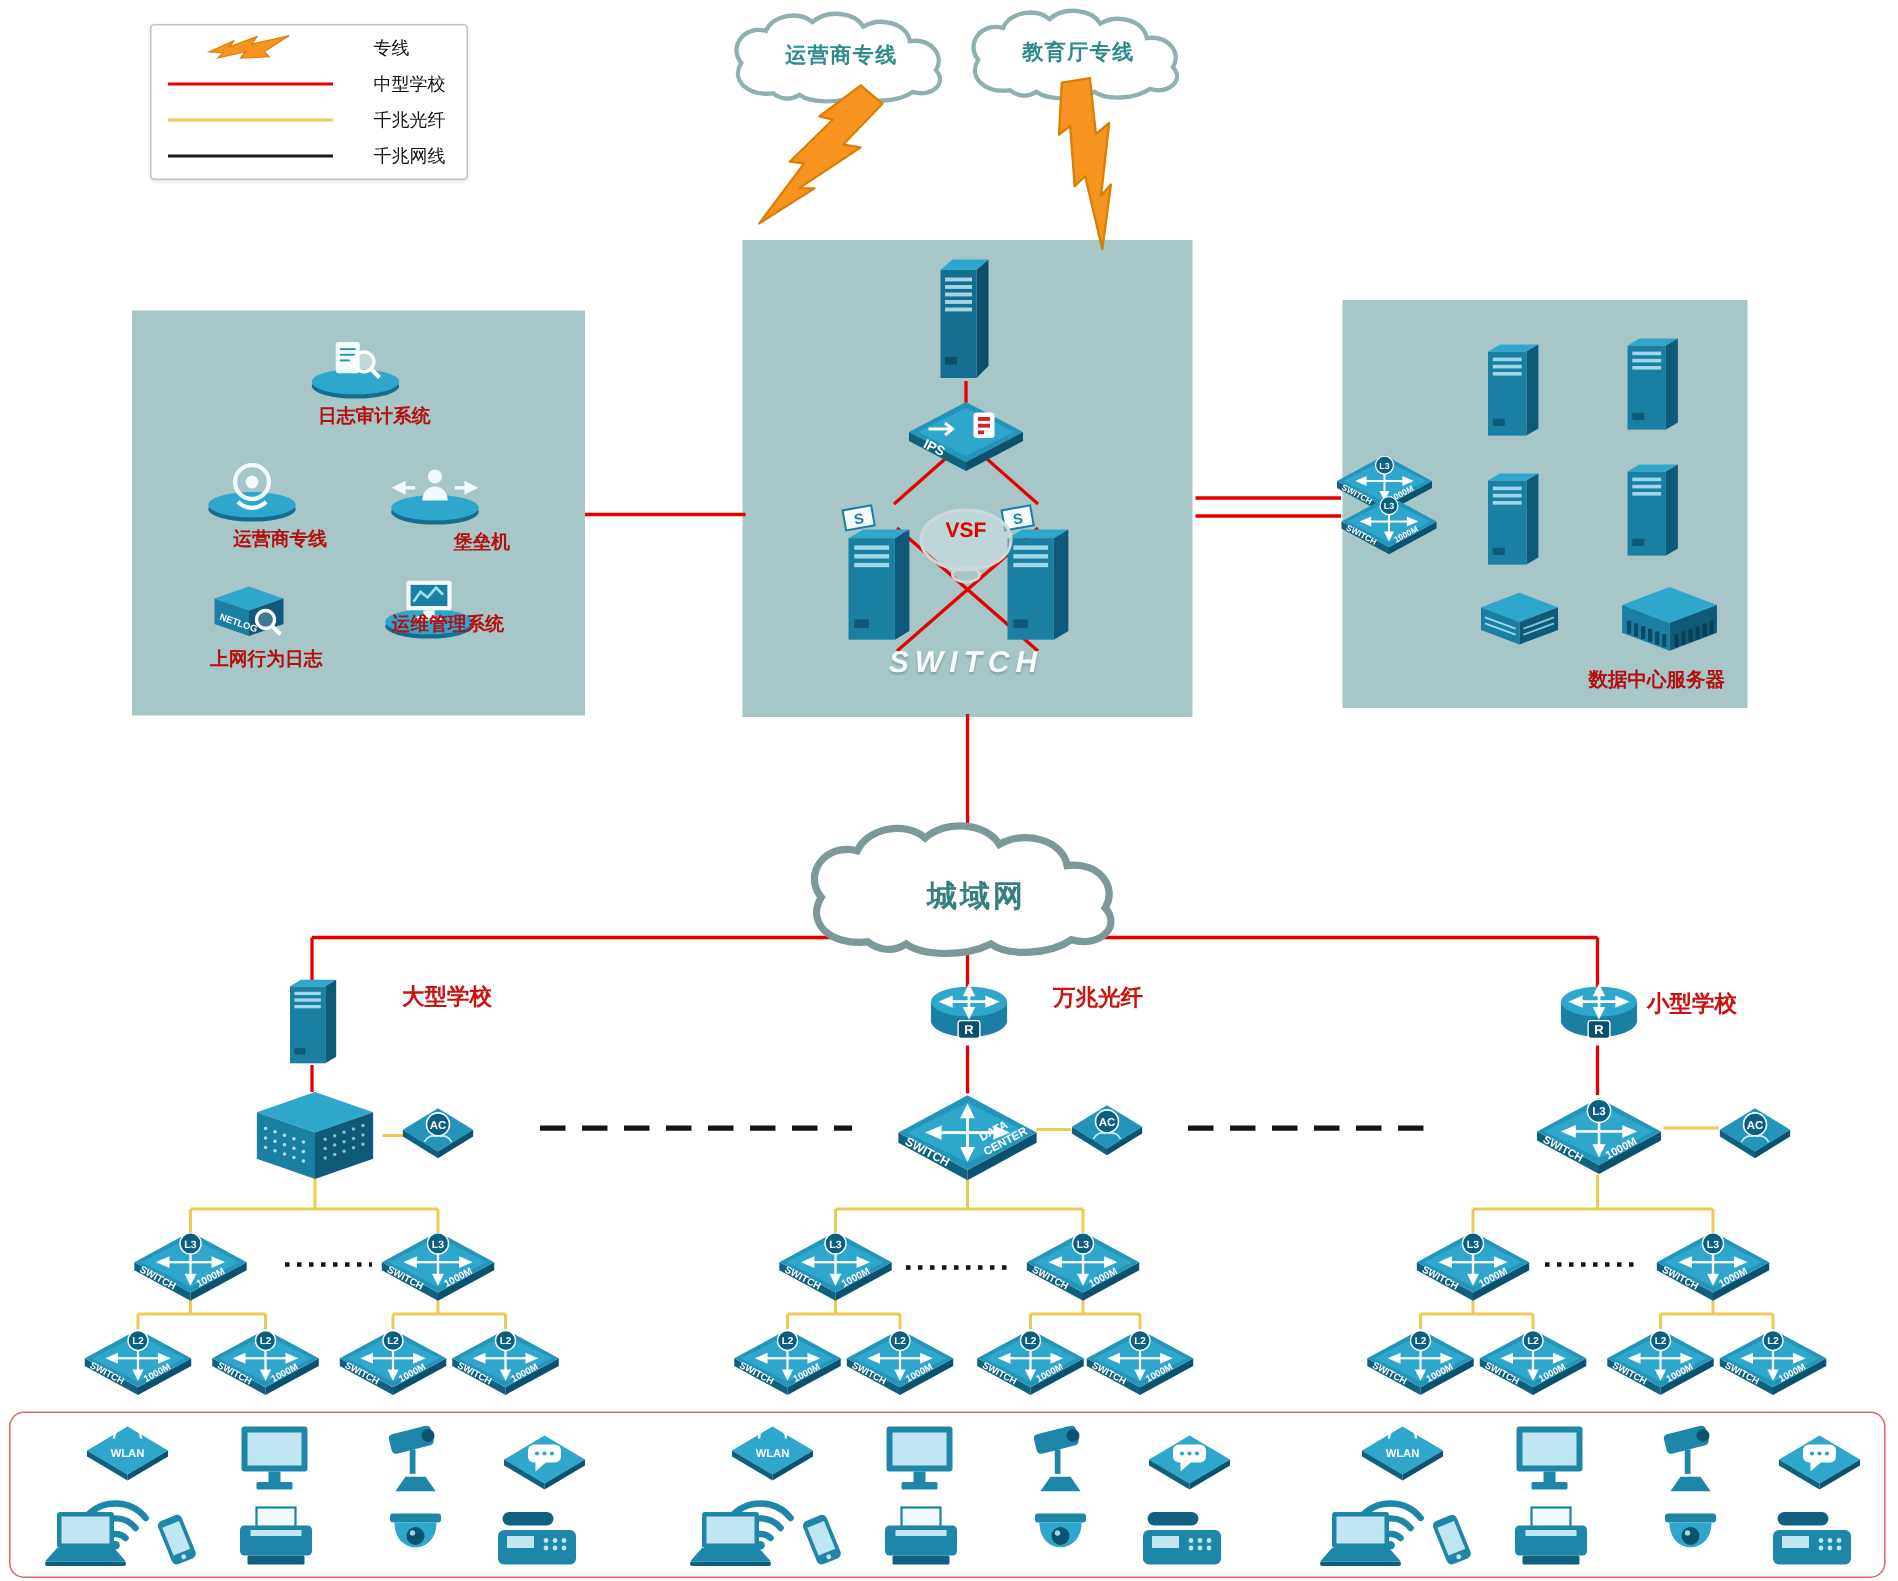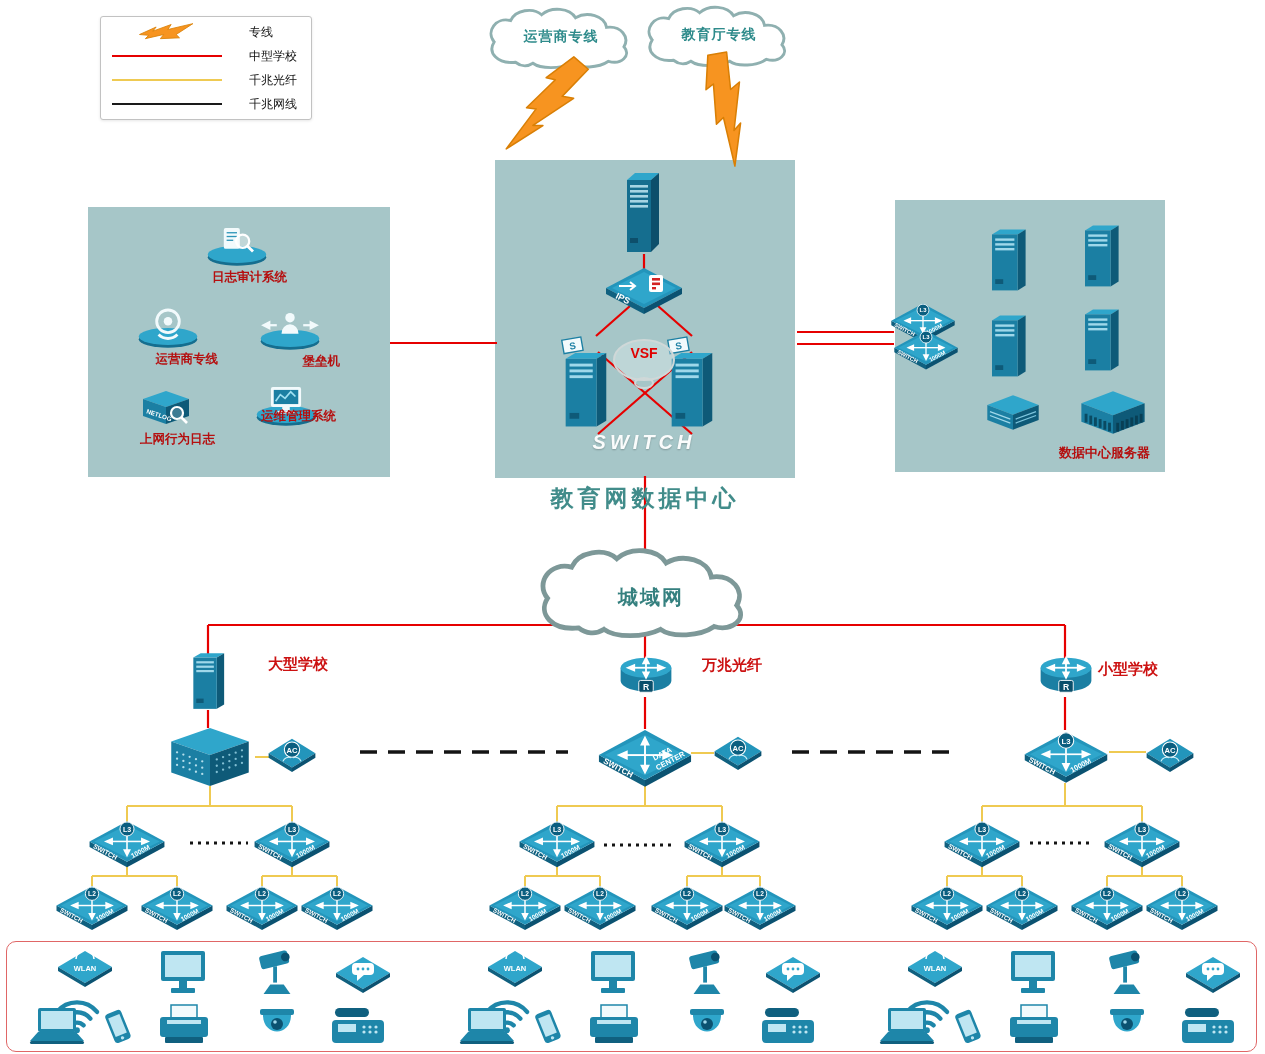--- a/index.html
+++ b/index.html
@@ -163,21 +163,20 @@
   </svg>
 
   <div class="dev" style="left:610px;top:336px;width:68px;height:56px;z-index:4">
     <svg viewBox="0 0 68 56">
       <ellipse cx="34" cy="24" rx="30" ry="20" fill="rgba(255,255,255,0.28)" stroke="#cfd8d8" stroke-width="2"></ellipse>
       <ellipse cx="34" cy="47" rx="9" ry="5" fill="none" stroke="#cfd8d8" stroke-width="2"></ellipse>
       <text x="34" y="22" text-anchor="middle" font-size="14" font-weight="bold" fill="#e00000">VSF</text>
     </svg>
   </div>
   <div class="switch-word" style="left:553px;top:431px;width:182px">SWITCH</div>
-  <div class="dc-title" style="left:495px;top:483px;width:300px">教育网数据中心</div>
 
   <div class="lbl-red" style="left:187px;top:269px;width:100px">日志审计系统</div>
   <div class="lbl-red" style="left:118px;top:351px;width:100px">运营商专线</div>
   <div class="lbl-red" style="left:240px;top:353px;width:100px">堡垒机</div>
   <div class="lbl-red" style="left:115px;top:431px;width:100px">上网行为日志</div>
   <div class="lbl-red" style="left:236px;top:408px;width:100px">运维管理系统</div>
 
   <div class="lbl-red" style="left:1000px;top:444px;width:150px;font-size:13px">数据中心服务器</div>
 
 <div class="dev" style="left: 619px; top: 168px; width: 48px; height: 90px;">

